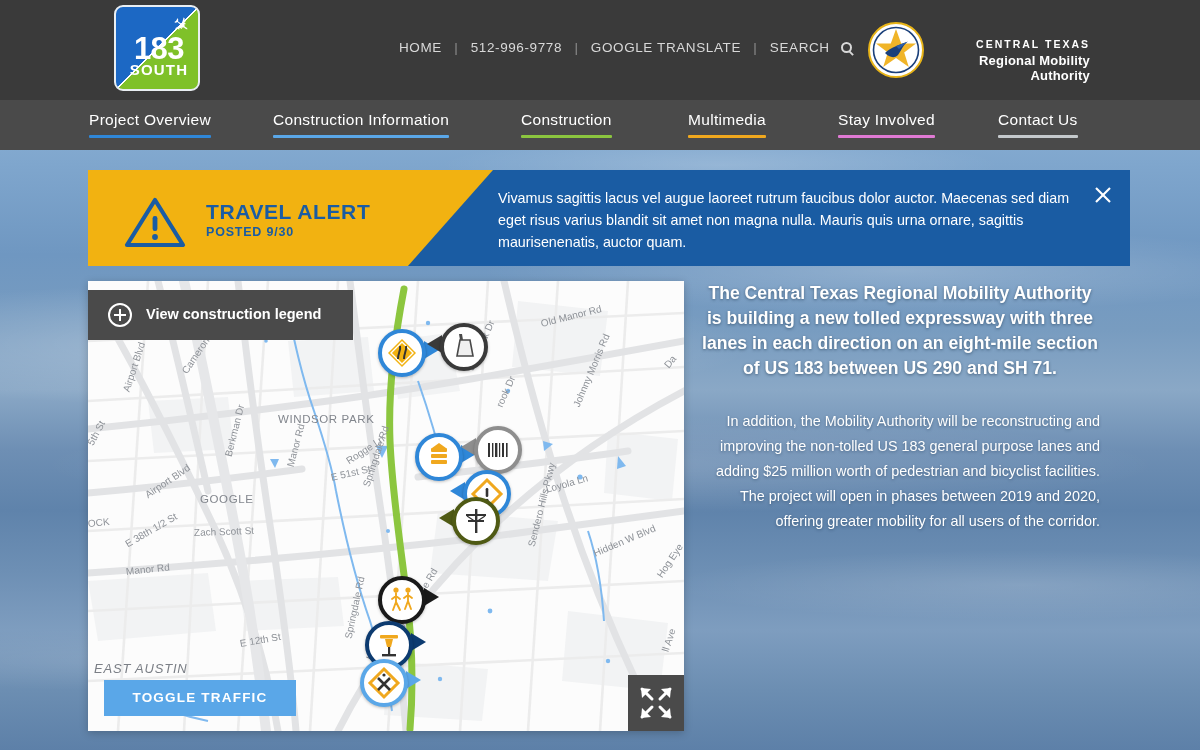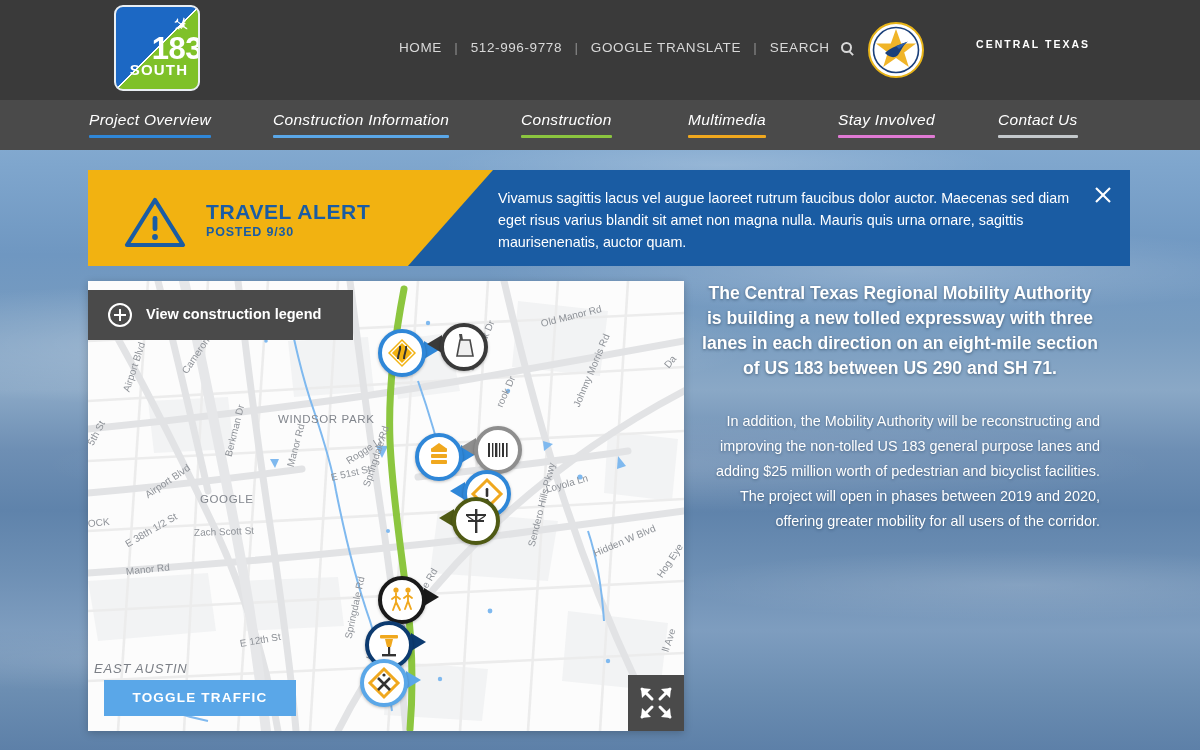--- a/index.html
+++ b/index.html
@@ -47,21 +47,21 @@
     background: #3a3a3a; z-index: 5;
   }
   #logo-183 {
     position: absolute; left: 114px; top: 5px; width: 86px; height: 86px;
     border-radius: 9px; overflow: hidden;
     border: 2px solid #e9eef2;
     background: linear-gradient(to bottom right, #1c68c4 0%, #1c68c4 49.4%, #ffffff 49.4%, #ffffff 51%, #7fc129 51%, #7fc129 100%);
   }
   #logo-183 .num {
     position: absolute; left: 0; top: 26px; width: 86px;
-    text-align: right; color: #fff; font-size: 31px; font-weight: bold;
+    text-align: center; color: #fff; font-size: 31px; font-weight: bold;
     letter-spacing: -0.5px; line-height: 1;
     font-family: "Liberation Sans", sans-serif;
   }
   #logo-183 .south {
     position: absolute; left: 0; top: 55px; width: 86px;
     text-align: center; color: #fff; font-size: 15px; font-weight: bold;
     letter-spacing: 1.2px; line-height: 1;
   }
   #logo-183 .plane {
     position: absolute; right: 8px; top: 6px; color: #fff; font-size: 20px;
@@ -85,21 +85,21 @@
   }
 
   #ctrma-logo { position: absolute; left: 868px; top: 22px; width: 56px; height: 56px; }
   #ctrma-text { position: absolute; left: 938px; top: 38px; text-align: right; width: 152px; }
   #ctrma-text .l1 { color: #fff; font-size: 10.5px; font-weight: bold; letter-spacing: 2px; }
   #ctrma-text .l2 { color: #fff; font-size: 13px; font-weight: bold; margin-top: 3px; letter-spacing: .2px; }
 
   
   #mainnav {
     position: absolute; top: 100px; left: 0; width: 1200px; height: 50px;
-    background: #4a4a4a; z-index: 5; font-style: italic;
+    background: #4a4a4a; z-index: 5;
   }
   #mainnav .navrow {
     position: relative; height: 50px; width: 1200px;
   }
   .navitem {
     position: absolute; top: 11px; color: #ffffff; font-size: 15.5px;
     letter-spacing: .3px; cursor: pointer; white-space: nowrap; padding-bottom: 9px;
   }
   .navitem .ul {
     position: absolute; left: 0; right: 0; bottom: 0; height: 3px; border-radius: 1px;
@@ -222,20 +222,21 @@
 
   <svg id="ctrma-logo" viewBox="0 0 56 56">
     <circle cx="28" cy="28" r="27" fill="#fff" stroke="#e8b417" stroke-width="2"></circle>
     <circle cx="28" cy="28" r="22.5" fill="#fff" stroke="#1a3f7a" stroke-width="1.6"></circle>
     <polygon points="28,7 33.2,21.5 48,21.5 36.2,30.5 40.8,45 28,36 15.2,45 19.8,30.5 8,21.5 22.8,21.5" fill="#f0b428"></polygon>
     <path d="M17 31 C23 25, 31 23, 39 20 C34 25, 33 29, 30 33 C26 37, 21 35, 17 31 Z" fill="#1a3f7a"></path>
     <path d="M28 24 L40 19.5 L31 27 Z" fill="#2b5ea8"></path>
   </svg>
   <div id="ctrma-text">
     <div class="l1">CENTRAL TEXAS</div>
+    <div class="l2">Regional Mobility Authority</div>
   </div>
 </div>
 
 <div id="mainnav">
   <div class="navrow" id="navrow">
       <div class="navitem" style="left: 89px;"><span>Project  Overview</span><span class="ul" style="background: rgb(47, 135, 216);"></span></div>
       <div class="navitem" style="left: 273px;"><span>Construction  Information</span><span class="ul" style="background: rgb(90, 167, 232);"></span></div>
       <div class="navitem" style="left: 521px;"><span>Construction</span><span class="ul" style="background: rgb(139, 197, 63);"></span></div>
       <div class="navitem" style="left: 688px;"><span>Multimedia</span><span class="ul" style="background: rgb(240, 168, 30);"></span></div>
       <div class="navitem" style="left: 838px;"><span>Stay  Involved</span><span class="ul" style="background: rgb(224, 122, 212);"></span></div>

